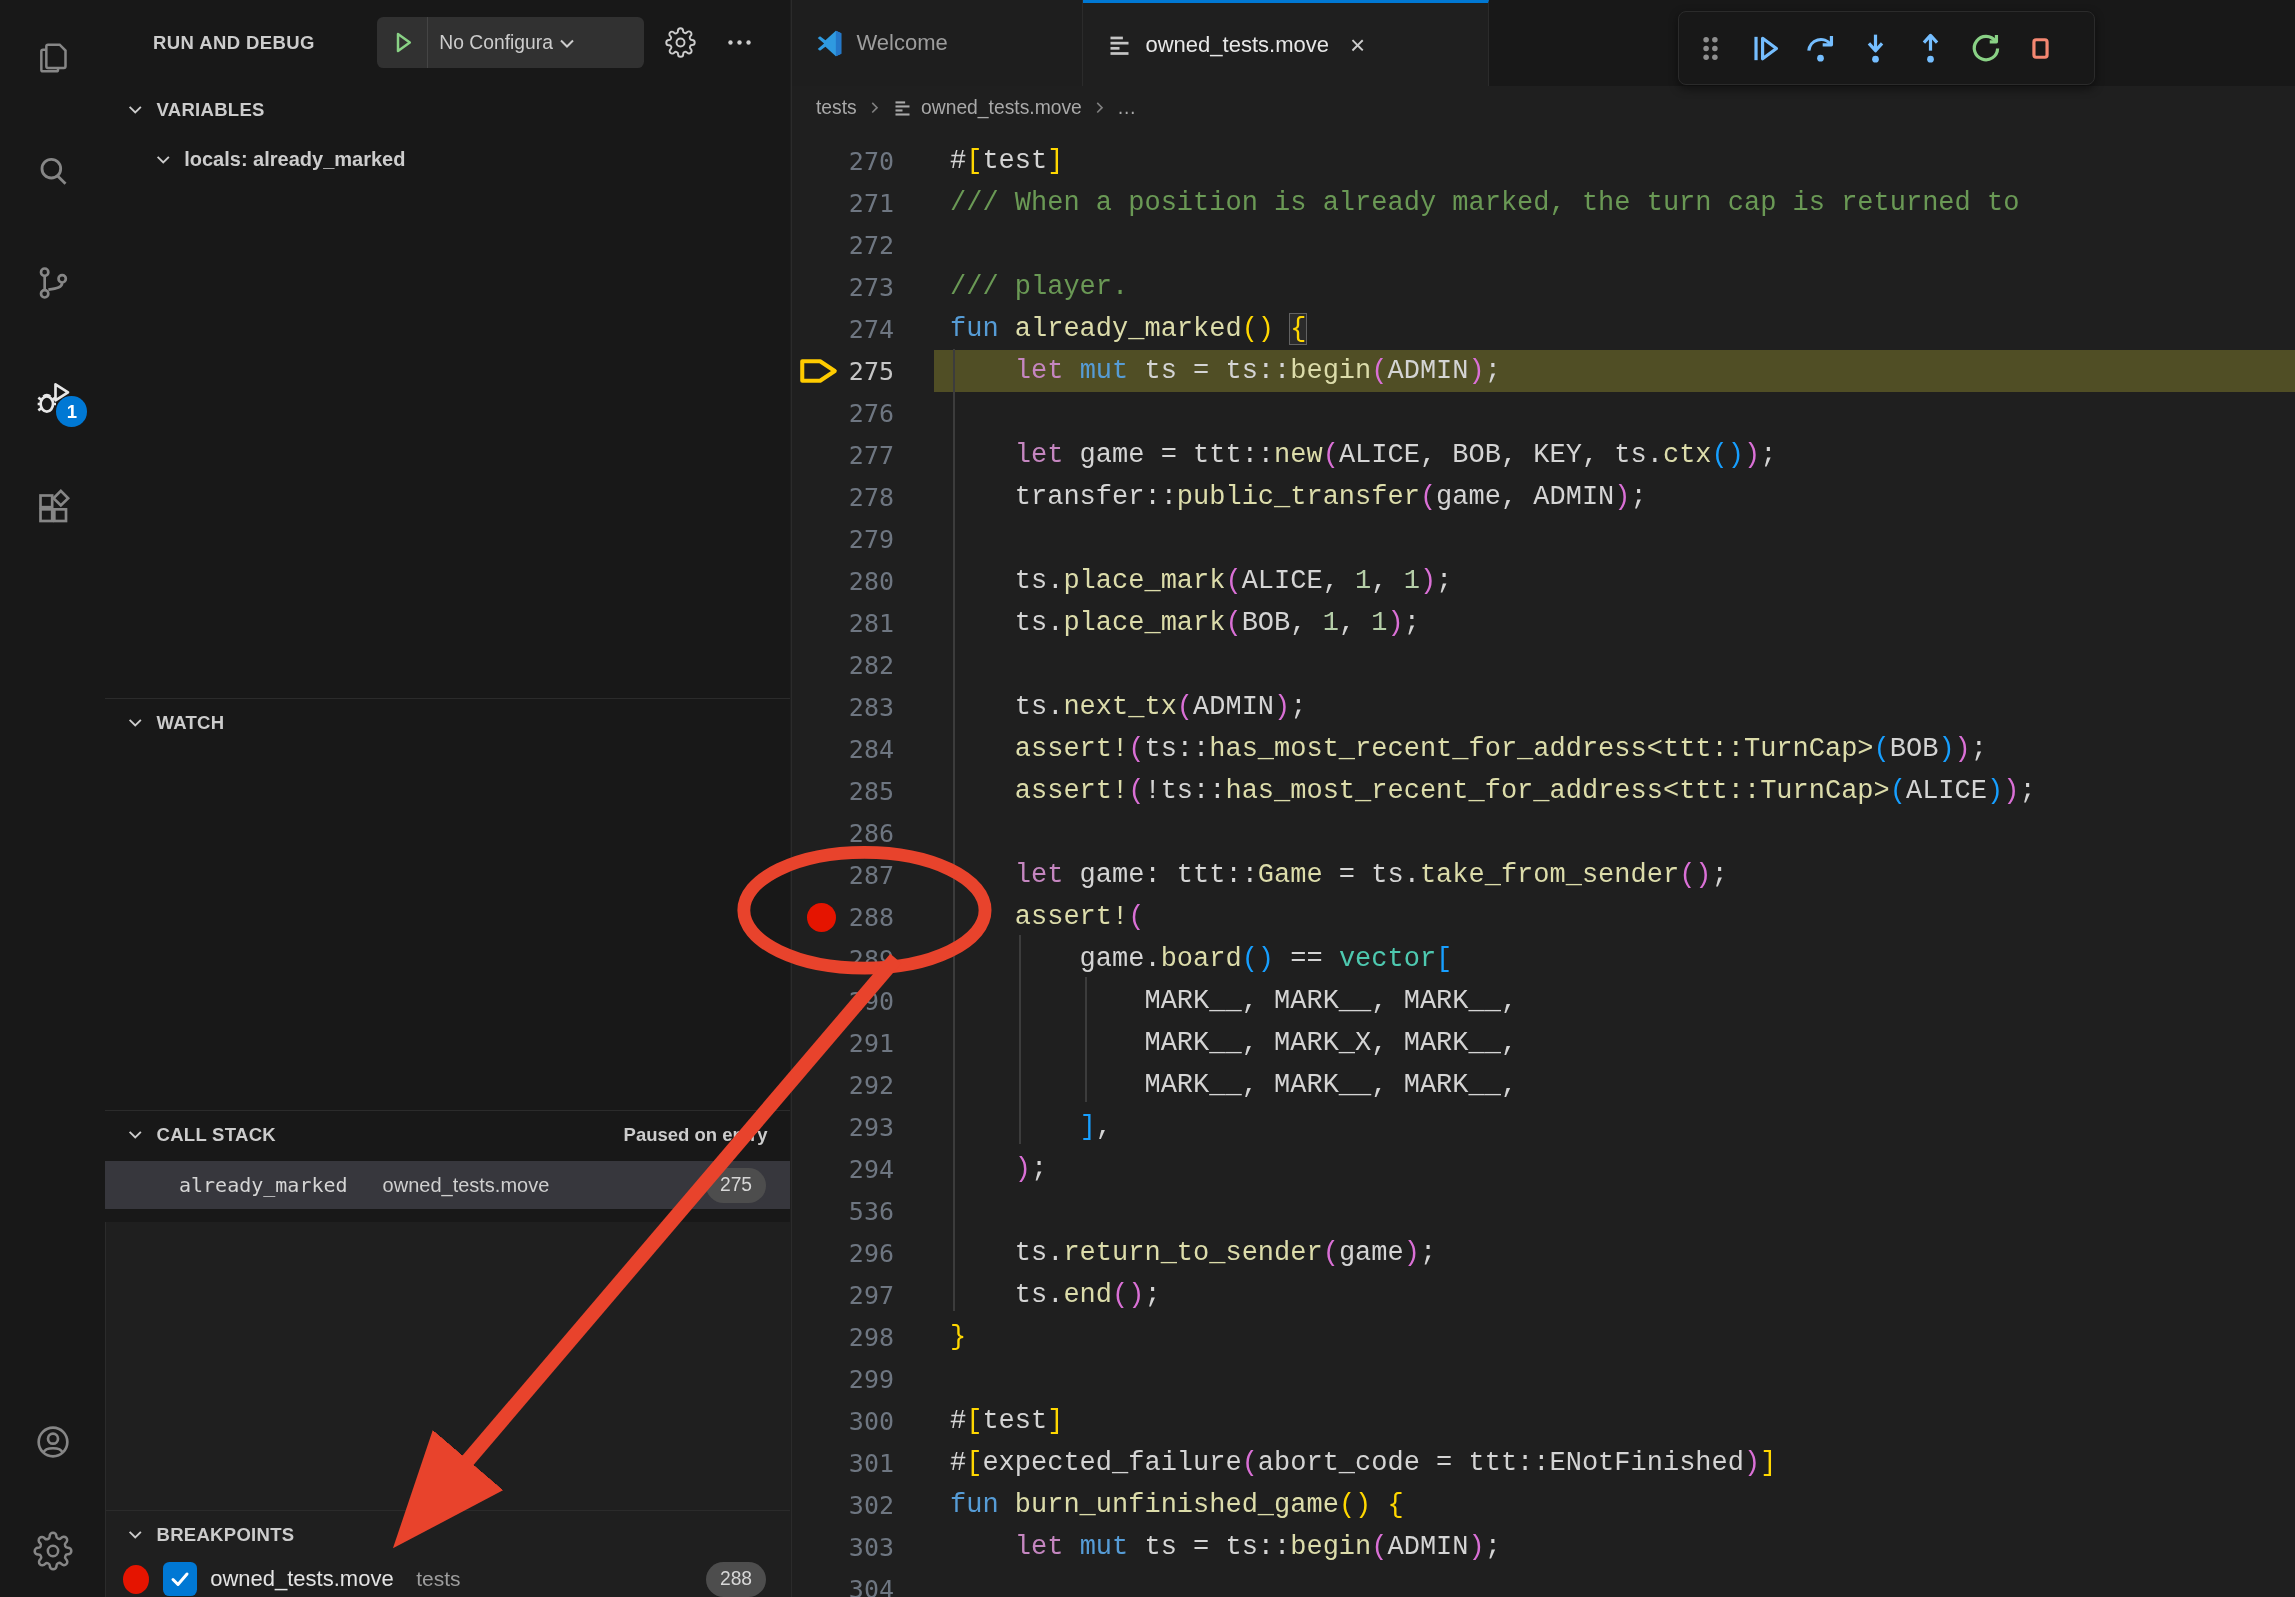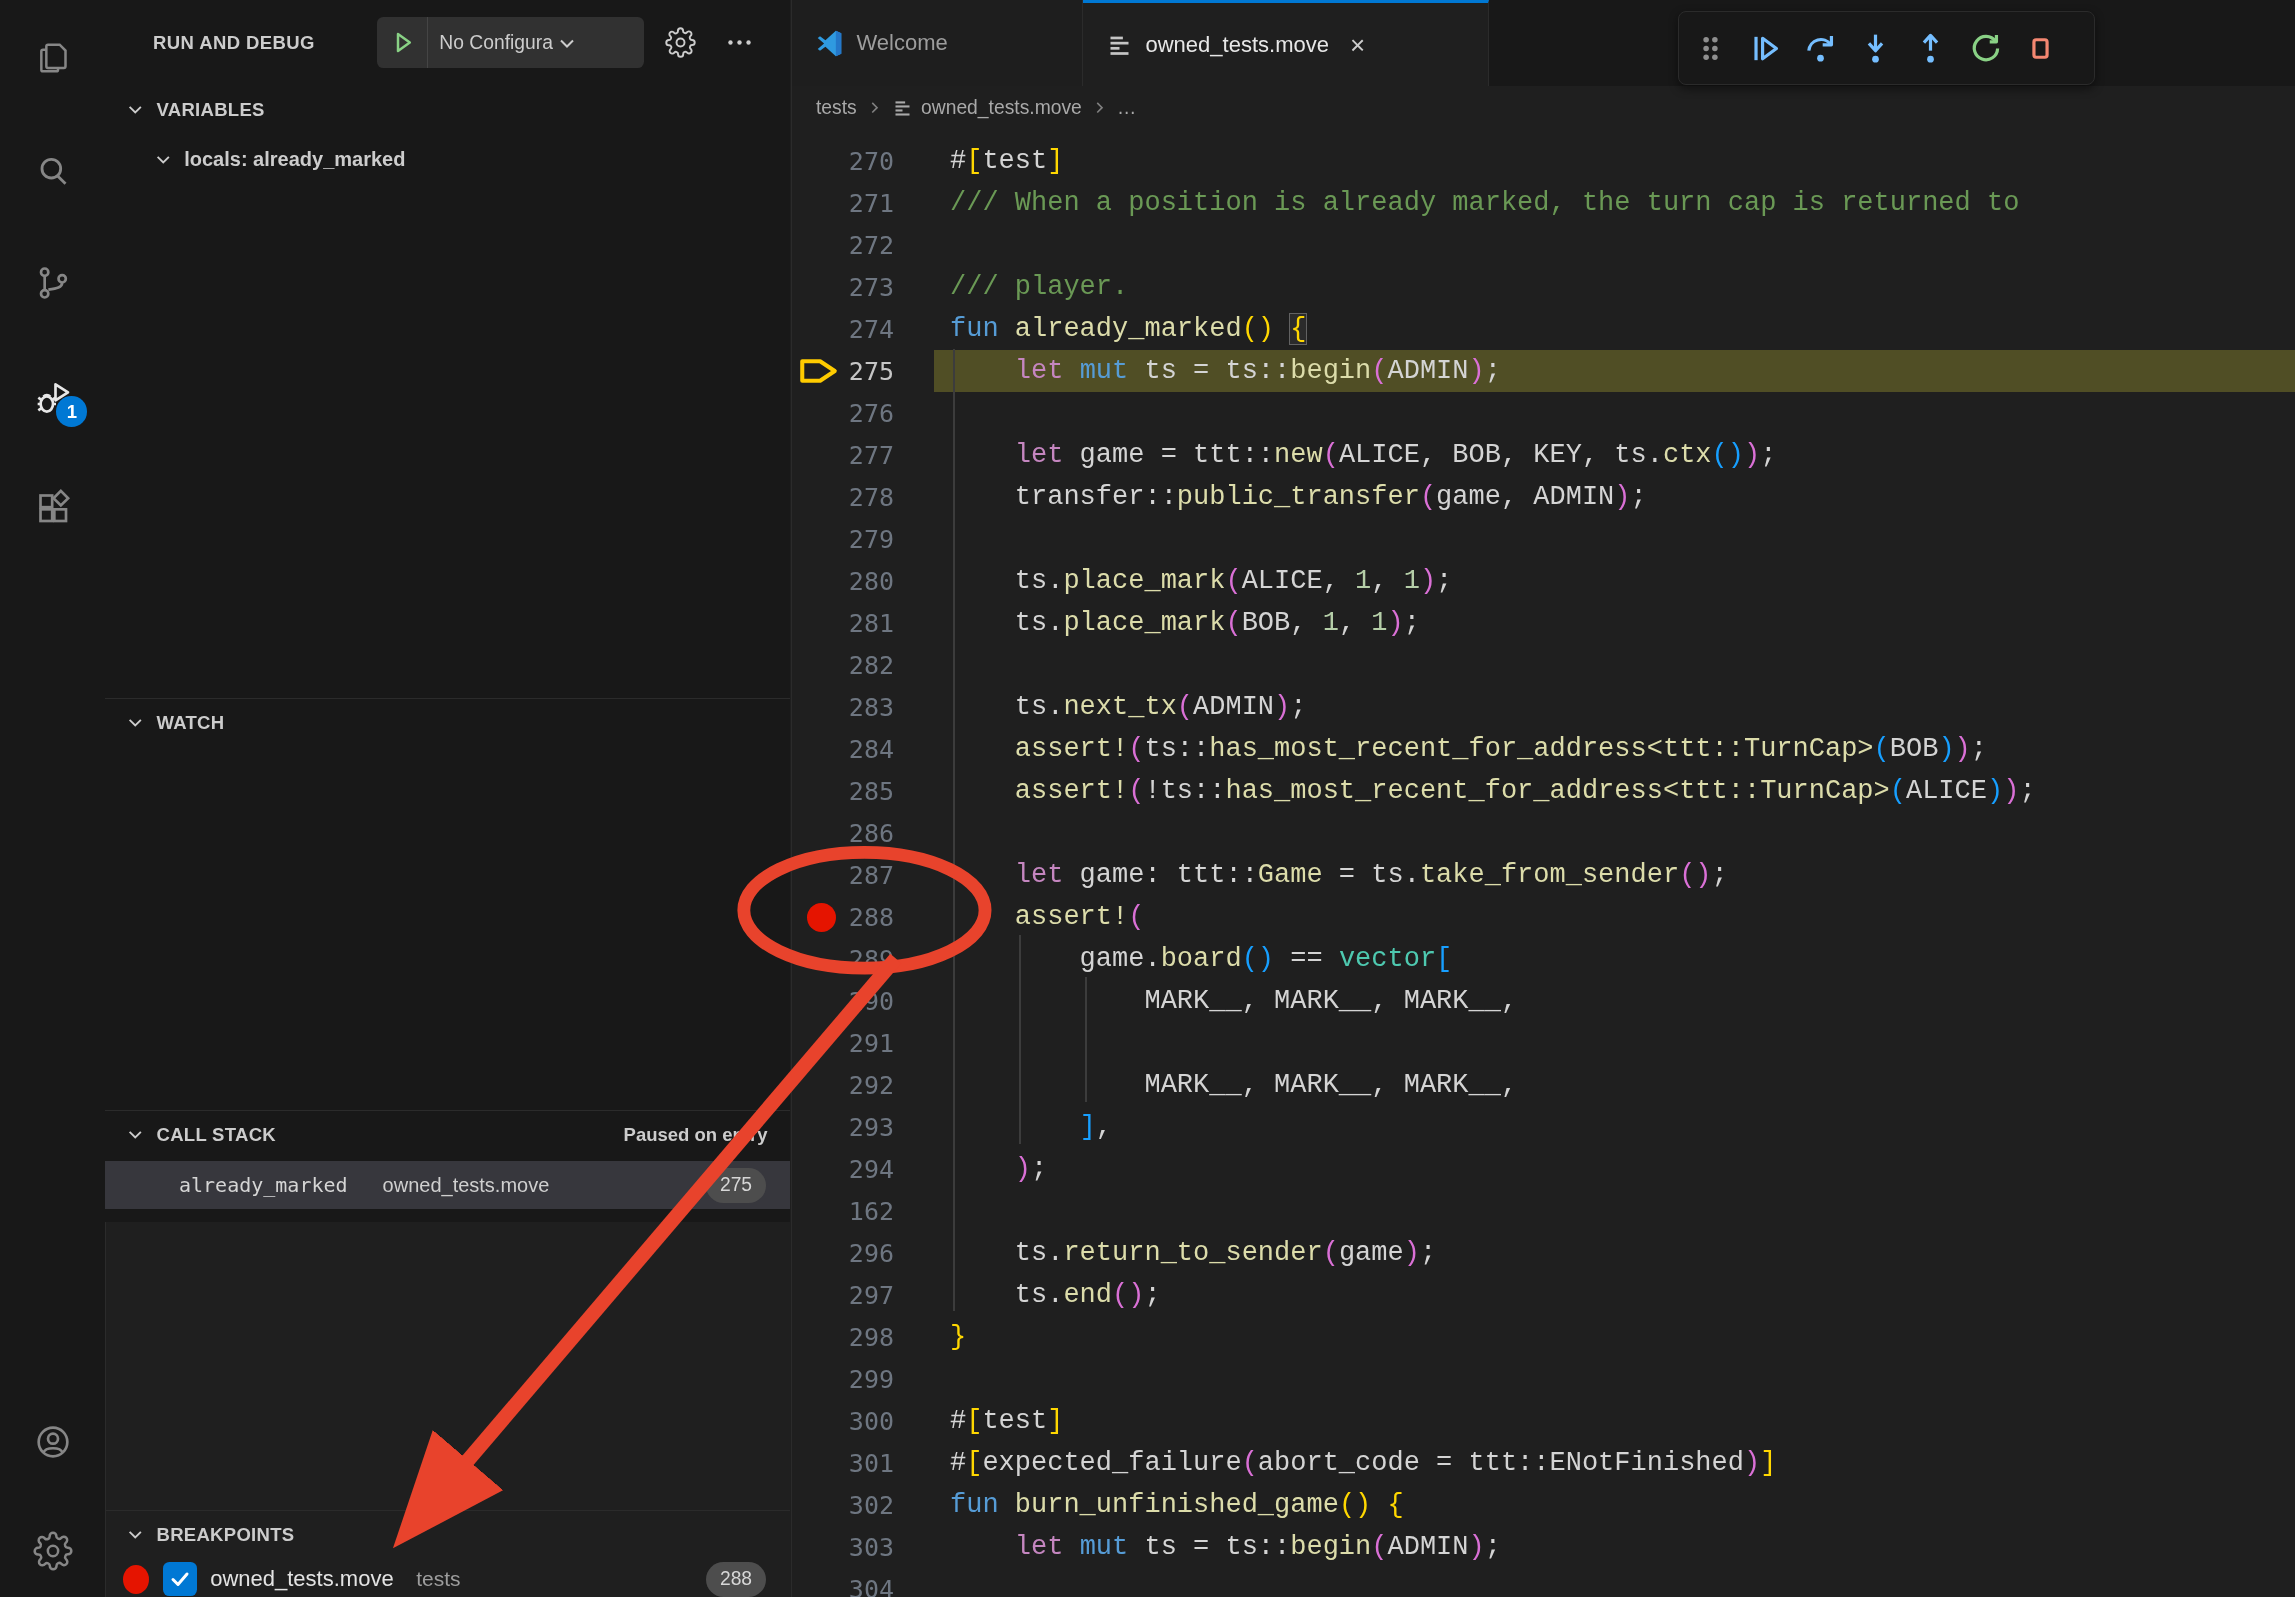--- a/index.html
+++ b/index.html
@@ -444,39 +444,40 @@
             <pre class="code-text"><span style="color: rgb(212, 212, 212);">        game.</span><span style="color: rgb(220, 220, 170);">board</span><span style="color: rgb(23, 159, 255);">(</span><span style="color: rgb(23, 159, 255);">)</span><span style="color: rgb(212, 212, 212);"> == </span><span style="color: rgb(78, 201, 176);">vector</span><span style="color: rgb(23, 159, 255);">[</span></pre>
           </div>
           <div class="code-row">
             <span class="gut-margin"></span>
             <span class="ln">290</span>
             <pre class="code-text"><span style="color: rgb(212, 212, 212);">            MARK__, MARK__, MARK__,</span></pre>
           </div>
           <div class="code-row">
             <span class="gut-margin"></span>
             <span class="ln">291</span>
+            <pre class="code-text"><span style="color: rgb(212, 212, 212);">            MARK__, MARK_X, MARK__,</span></pre>
           </div>
           <div class="code-row">
             <span class="gut-margin"></span>
             <span class="ln">292</span>
             <pre class="code-text"><span style="color: rgb(212, 212, 212);">            MARK__, MARK__, MARK__,</span></pre>
           </div>
           <div class="code-row">
             <span class="gut-margin"></span>
             <span class="ln">293</span>
             <pre class="code-text"><span style="color: rgb(212, 212, 212);">        </span><span style="color: rgb(23, 159, 255);">]</span><span style="color: rgb(212, 212, 212);">,</span></pre>
           </div>
           <div class="code-row">
             <span class="gut-margin"></span>
             <span class="ln">294</span>
             <pre class="code-text"><span style="color: rgb(212, 212, 212);">    </span><span style="color: rgb(218, 112, 214);">)</span><span style="color: rgb(212, 212, 212);">;</span></pre>
           </div>
           <div class="code-row">
             <span class="gut-margin"></span>
-            <span class="ln">162</span>
+            <span class="ln">536</span>
             <pre class="code-text"></pre>
           </div>
           <div class="code-row">
             <span class="gut-margin"></span>
             <span class="ln">296</span>
             <pre class="code-text"><span style="color: rgb(212, 212, 212);">    ts.</span><span style="color: rgb(220, 220, 170);">return_to_sender</span><span style="color: rgb(218, 112, 214);">(</span><span style="color: rgb(212, 212, 212);">game</span><span style="color: rgb(218, 112, 214);">)</span><span style="color: rgb(212, 212, 212);">;</span></pre>
           </div>
           <div class="code-row">
             <span class="gut-margin"></span>
             <span class="ln">297</span>

